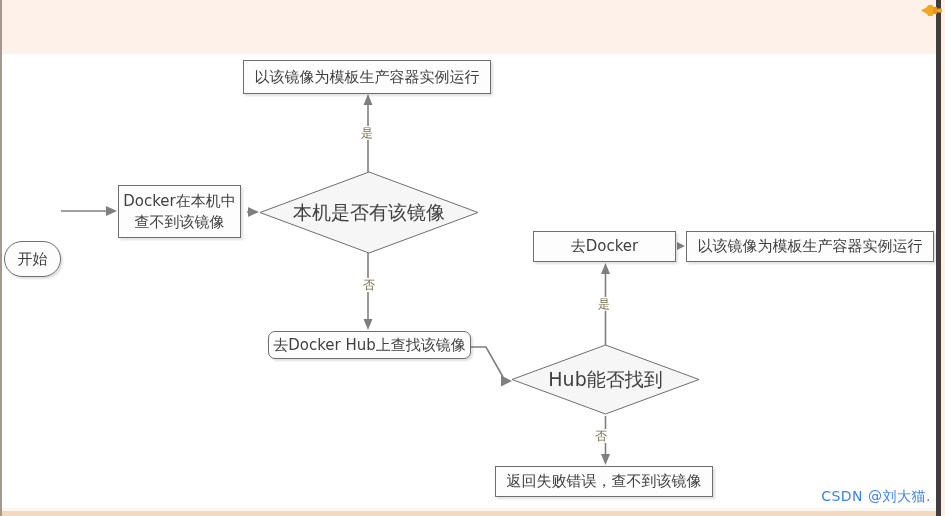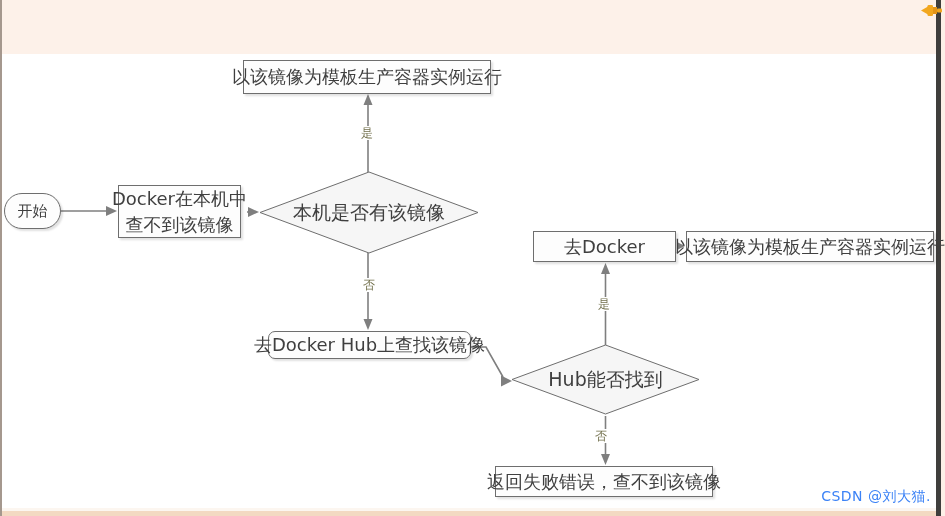--- a/index.html
+++ b/index.html
@@ -22,26 +22,26 @@
   
   .node {
     position: absolute;
     display: flex; flex-direction: column;
     align-items: center; justify-content: center;
     text-align: center;
     color: #3f3f3f;
     background: #fdfdfd;
     border: 1px solid #6e6e6e;
     box-shadow: 2px 2px 2px rgba(0,0,0,0.12);
-    font-size: 18px;
+    font-size: 15px;
     line-height: 1.4;
     box-sizing: border-box;
     white-space: nowrap;
   }
-  .node.oval { border-radius: 18px; font-size: 15px; }
+  .node.oval { border-radius: 18px; font-size: 15px; margin-top: 48px; }
 
   .diamond { position: absolute; }
   .diamond svg { position: absolute; left: 0; top: 0; overflow: visible; }
   .diamond .d-label {
     position: absolute; left: 0; top: 0; right: 0; bottom: 0;
     display: flex; align-items: center; justify-content: center;
     color: #3f3f3f; font-size: 19px; white-space: nowrap;
   }
 
   .edge-label {

